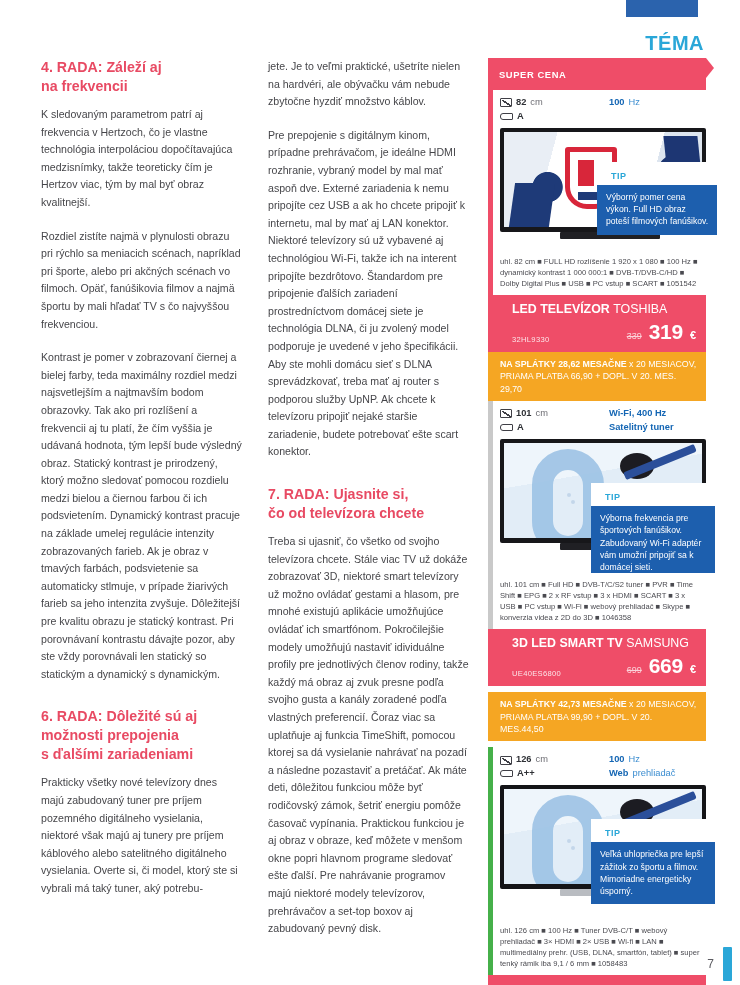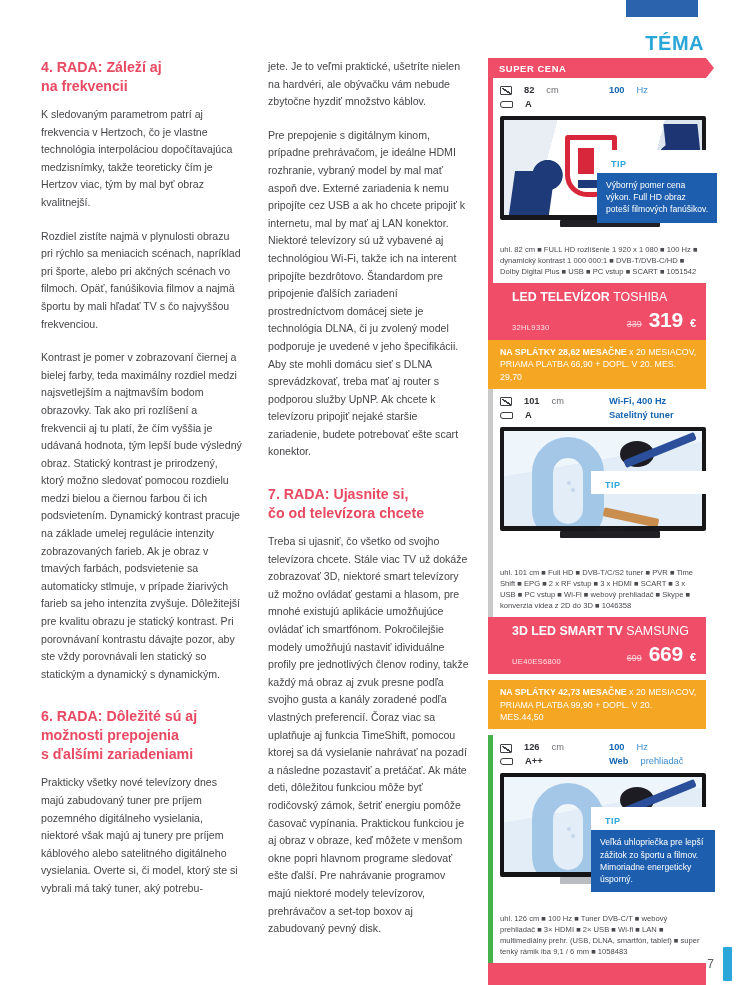--- a/index.html
+++ b/index.html
@@ -47,21 +47,21 @@
   
   .rail{
     position:absolute; left:488px; top:58px;
     width:218px;
   }
   .card{ position:relative; margin-bottom:0; }
 
   
   .ribbon{
     position:relative;
-    height:20px;
+    height:32px;
     display:flex; align-items:center;
     padding-left:11px;
     font-size:9.4px; font-weight:bold; letter-spacing:.6px;
     color:#ffffff;
   }
   .ribbon.super{ background:#ef4d68; }
   .ribbon.novinka{ background:#46b04a; }
   .ribbon::after{
     content:""; position:absolute; right:-8px; top:0;
     border-top:10px solid transparent;
@@ -79,21 +79,21 @@
   .stripe.green{ background:#46b04a; }
   .stripe.grey{ background:#c9c9c9; }
 
   
   .spec-head{
     display:flex; padding:6px 0 5px 12px;
     font-size:9.3px; line-height:13.5px;
   }
   .spec-col{ width:50%; }
   .spec-col.right{ padding-left:6px; }
-  .spec-line{ display:flex; align-items:center; gap:12px; white-space:nowrap; }
+  .spec-line{ display:flex; align-items:center; gap:4px; white-space:nowrap; }
   .ico{ display:inline-block; flex:0 0 auto; }
   .ico-diag{
     width:12px; height:9px; border:1.3px solid #3f3f46; border-radius:1px;
     position:relative;
   }
   .ico-diag::after{
     content:""; position:absolute; left:1px; top:1px;
     width:9px; height:6px;
     background:linear-gradient(to top right, transparent 43%, #3f3f46 43%, #3f3f46 57%, transparent 57%);
   }
@@ -398,20 +398,21 @@
               <div class="ice-blade"></div>
             </div>
           </div>
         </div>
         <div class="tv-neck"></div>
         <div class="tv-stand"></div>
         <div class="tip-box t2">
           <div class="tip-label-row">
             <span class="tip-label">TIP</span>
           </div>
+          <div class="tip-body">Výborna frekvencia pre športových fanúšikov. Zabudovaný Wi-Fi adaptér vám umožní pripojiť sa k domácej sieti.</div>
         </div>
       </div>
 
       <div class="spec-list">uhl. 101 cm ■ Full HD ■ DVB-T/C/S2 tuner ■ PVR ■ Time Shift ■ EPG ■ 2 x RF vstup ■ 3 x HDMI ■ SCART ■ 3 x USB ■ PC vstup ■ Wi-Fi ■ webový prehliadač ■ Skype ■ konverzia videa z 2D do 3D ■ 1046358</div>
     </div>
 
     <div class="price-bar">
       <div class="p-title">
         <span>3D LED SMART TV</span>
         <span class="brand">SAMSUNG</span>

